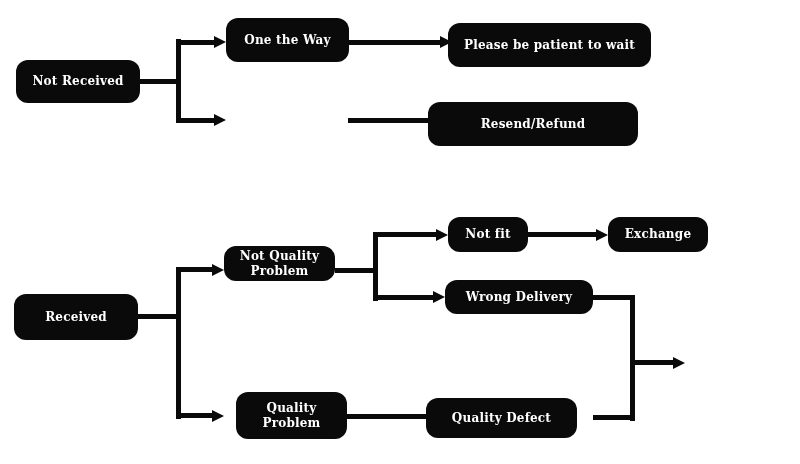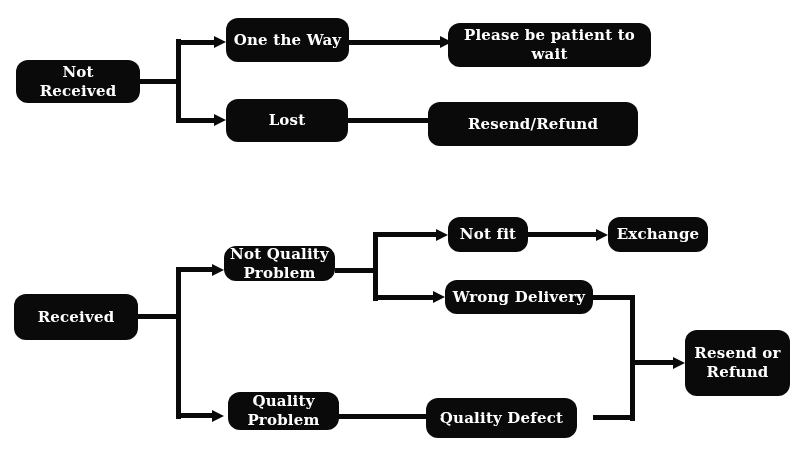--- a/index.html
+++ b/index.html
@@ -18,21 +18,21 @@
     position: absolute;
     box-sizing: border-box;
     background: #0a0a0a;
     color: #ffffff;
     border-radius: 12px;
     display: flex;
     align-items: center;
     justify-content: center;
     text-align: center;
     font-weight: bold;
-    font-size: 15px;
+    font-size: 12px;
     line-height: 1.25;
     padding: 2px 6px;
     letter-spacing: 0.2px;
   }
   .line {
     position: absolute;
     background: #0a0a0a;
   }
   .arrow {
     position: absolute;
@@ -42,43 +42,41 @@
     border-left: 12px solid #0a0a0a;
   }
 </style>
 </head>
 <body>
 
 <div class="canvas">
 
   <div class="node" style="left:16px;top:60px;width:124px;height:43px">Not Received</div>
   <div class="node" style="left:226px;top:18px;width:123px;height:44px">One the Way</div>
-  <div class="node" style="left:226px;top:99px;width:122px;height:43px">Lost</div>
   <div class="node" style="left:448px;top:23px;width:203px;height:44px">Please be patient to wait</div>
   <div class="node" style="left:428px;top:102px;width:210px;height:44px">Resend/Refund</div>
 
   <div class="line" style="left:140px;top:79px;width:40px;height:5px"></div>
   <div class="line" style="left:176px;top:39px;width:5px;height:84px"></div>
   <div class="line" style="left:178px;top:40px;width:36px;height:5px"></div>
   <div class="arrow" style="left:214px;top:36px"></div>
   <div class="line" style="left:178px;top:118px;width:36px;height:5px"></div>
   <div class="arrow" style="left:214px;top:114px"></div>
   <div class="line" style="left:349px;top:40px;width:91px;height:5px"></div>
   <div class="arrow" style="left:440px;top:36px"></div>
   <div class="line" style="left:348px;top:118px;width:92px;height:5px"></div>
   <div class="arrow" style="left:440px;top:114px"></div>
 
   <div class="node" style="left:14px;top:294px;width:124px;height:46px">Received</div>
   <div class="node" style="left:224px;top:246px;width:111px;height:35px">Not Quality Problem</div>
-  <div class="node" style="left:228px;top:392px;width:111px;height:38px">Quality Problem</div>
+  <div class="node" style="left:236px;top:392px;width:111px;height:47px">Quality Problem</div>
   <div class="node" style="left:448px;top:217px;width:80px;height:35px">Not fit</div>
   <div class="node" style="left:608px;top:217px;width:100px;height:35px">Exchange</div>
   <div class="node" style="left:445px;top:280px;width:148px;height:34px">Wrong Delivery</div>
   <div class="node" style="left:426px;top:398px;width:151px;height:40px">Quality Defect</div>
-  <div class="node" style="left:685px;top:330px;width:105px;height:66px">Resend or Refund</div>
 
   <div class="line" style="left:138px;top:314px;width:42px;height:5px"></div>
   <div class="line" style="left:176px;top:267px;width:5px;height:152px"></div>
   <div class="line" style="left:181px;top:267px;width:31px;height:5px"></div>
   <div class="arrow" style="left:212px;top:264px"></div>
   <div class="line" style="left:181px;top:413px;width:31px;height:5px"></div>
   <div class="arrow" style="left:212px;top:410px"></div>
 
   <div class="line" style="left:335px;top:268px;width:43px;height:5px"></div>
   <div class="line" style="left:373px;top:232px;width:5px;height:69px"></div>

